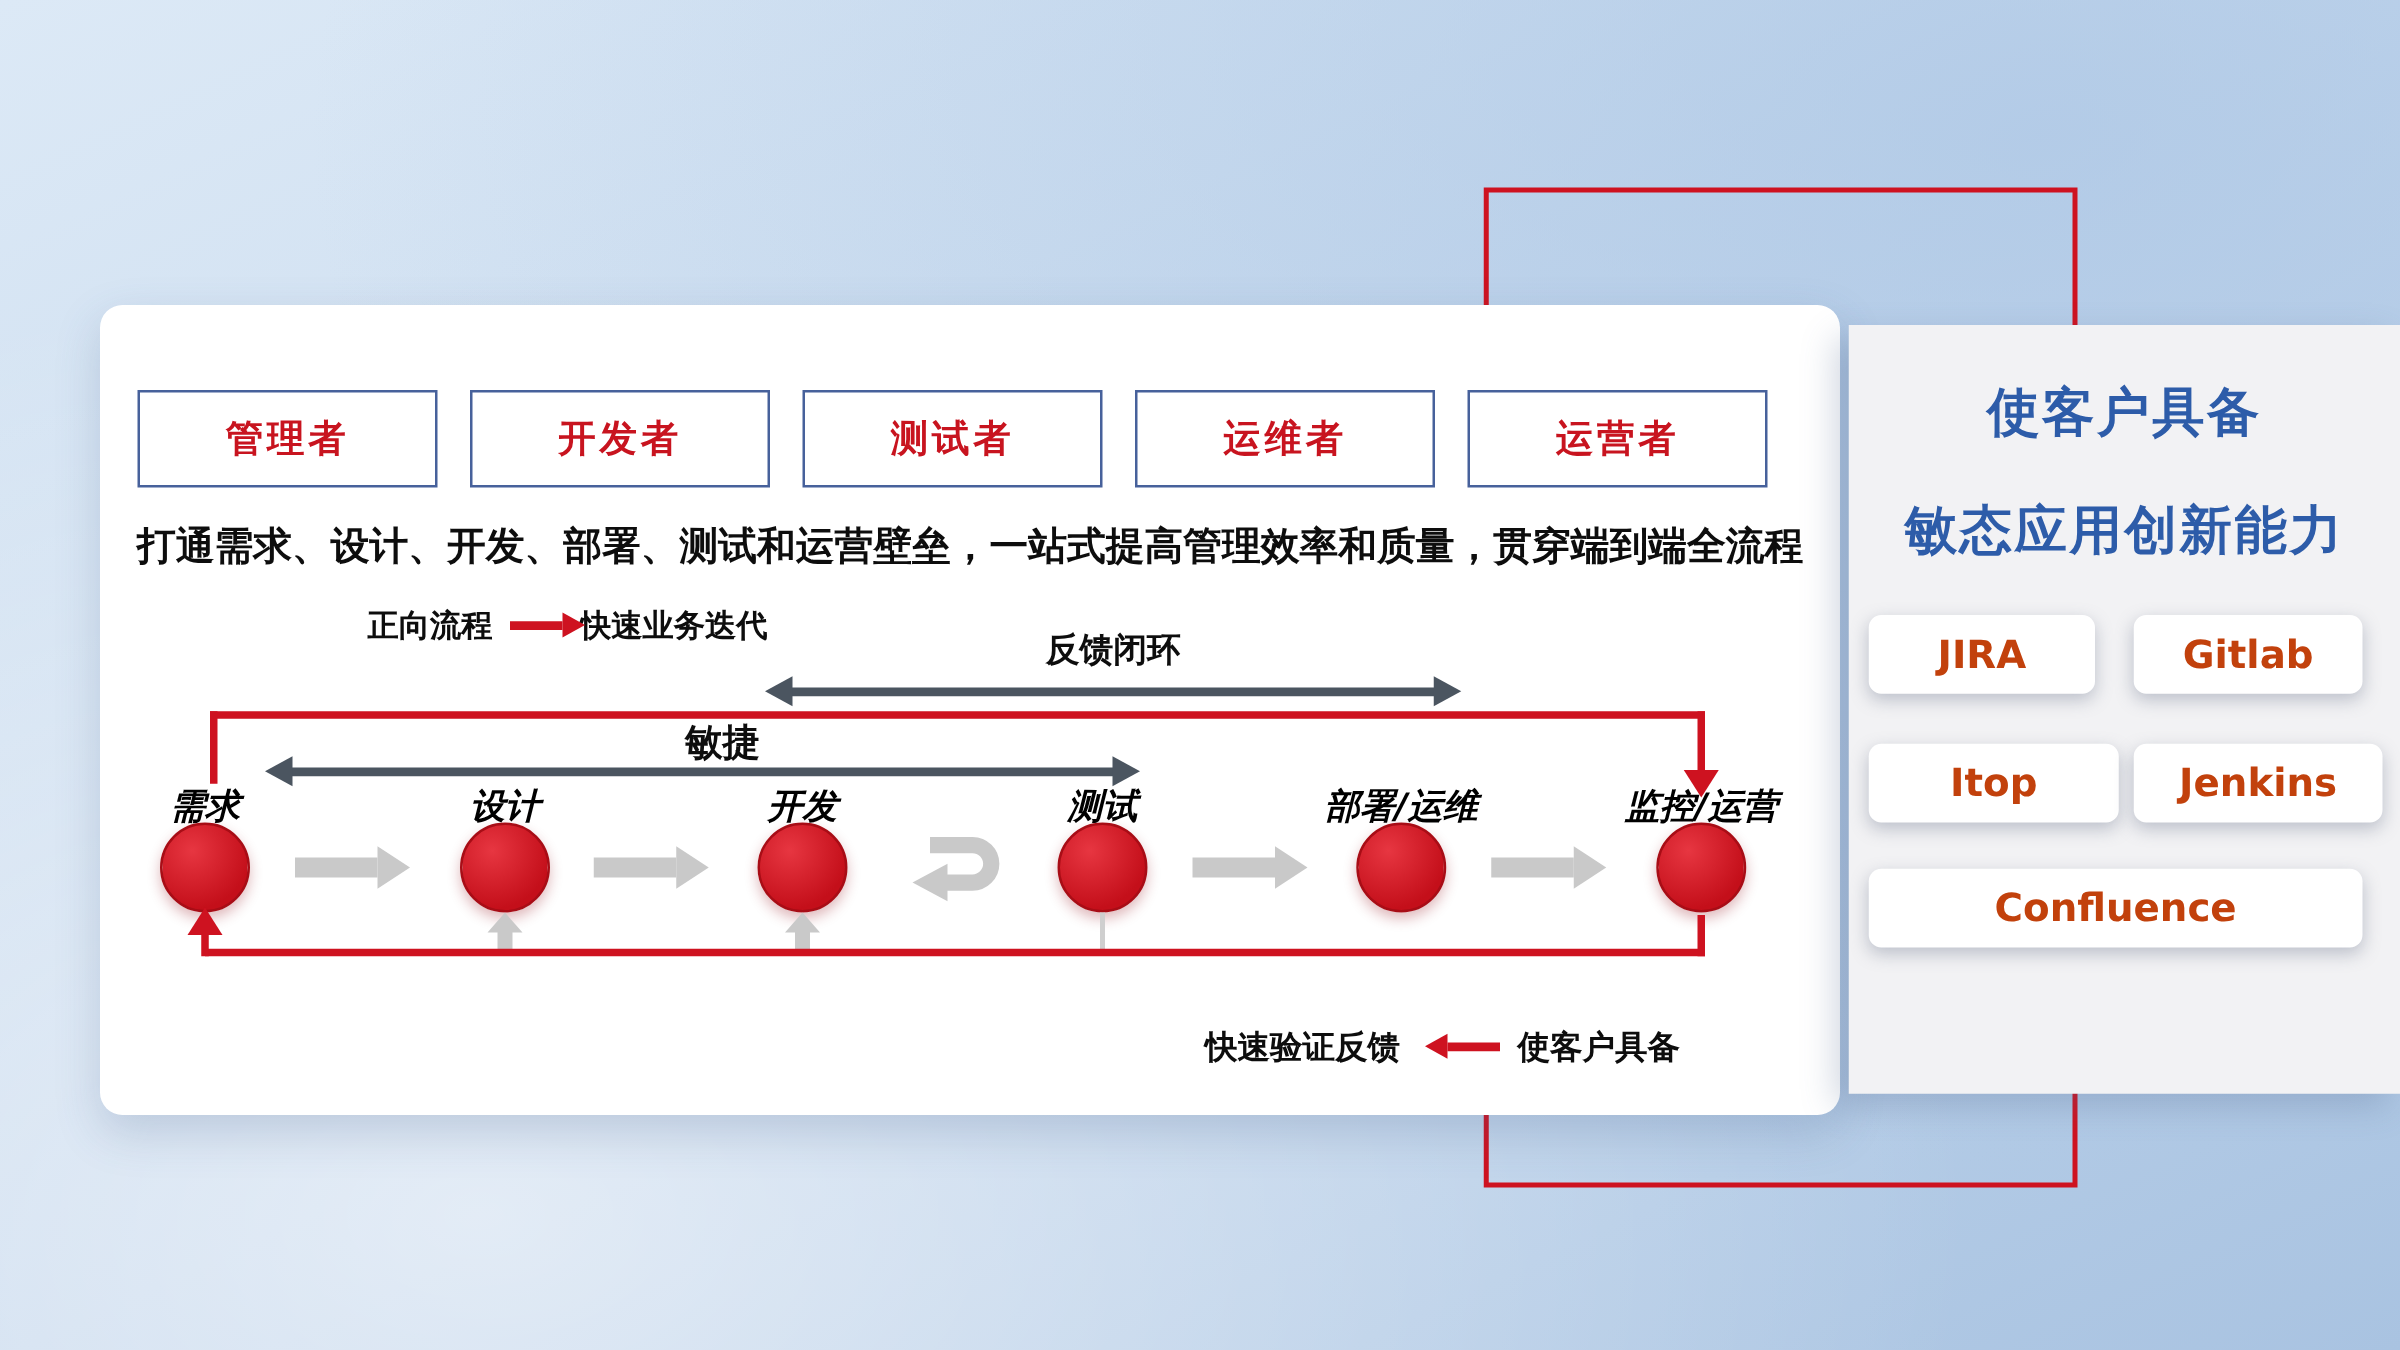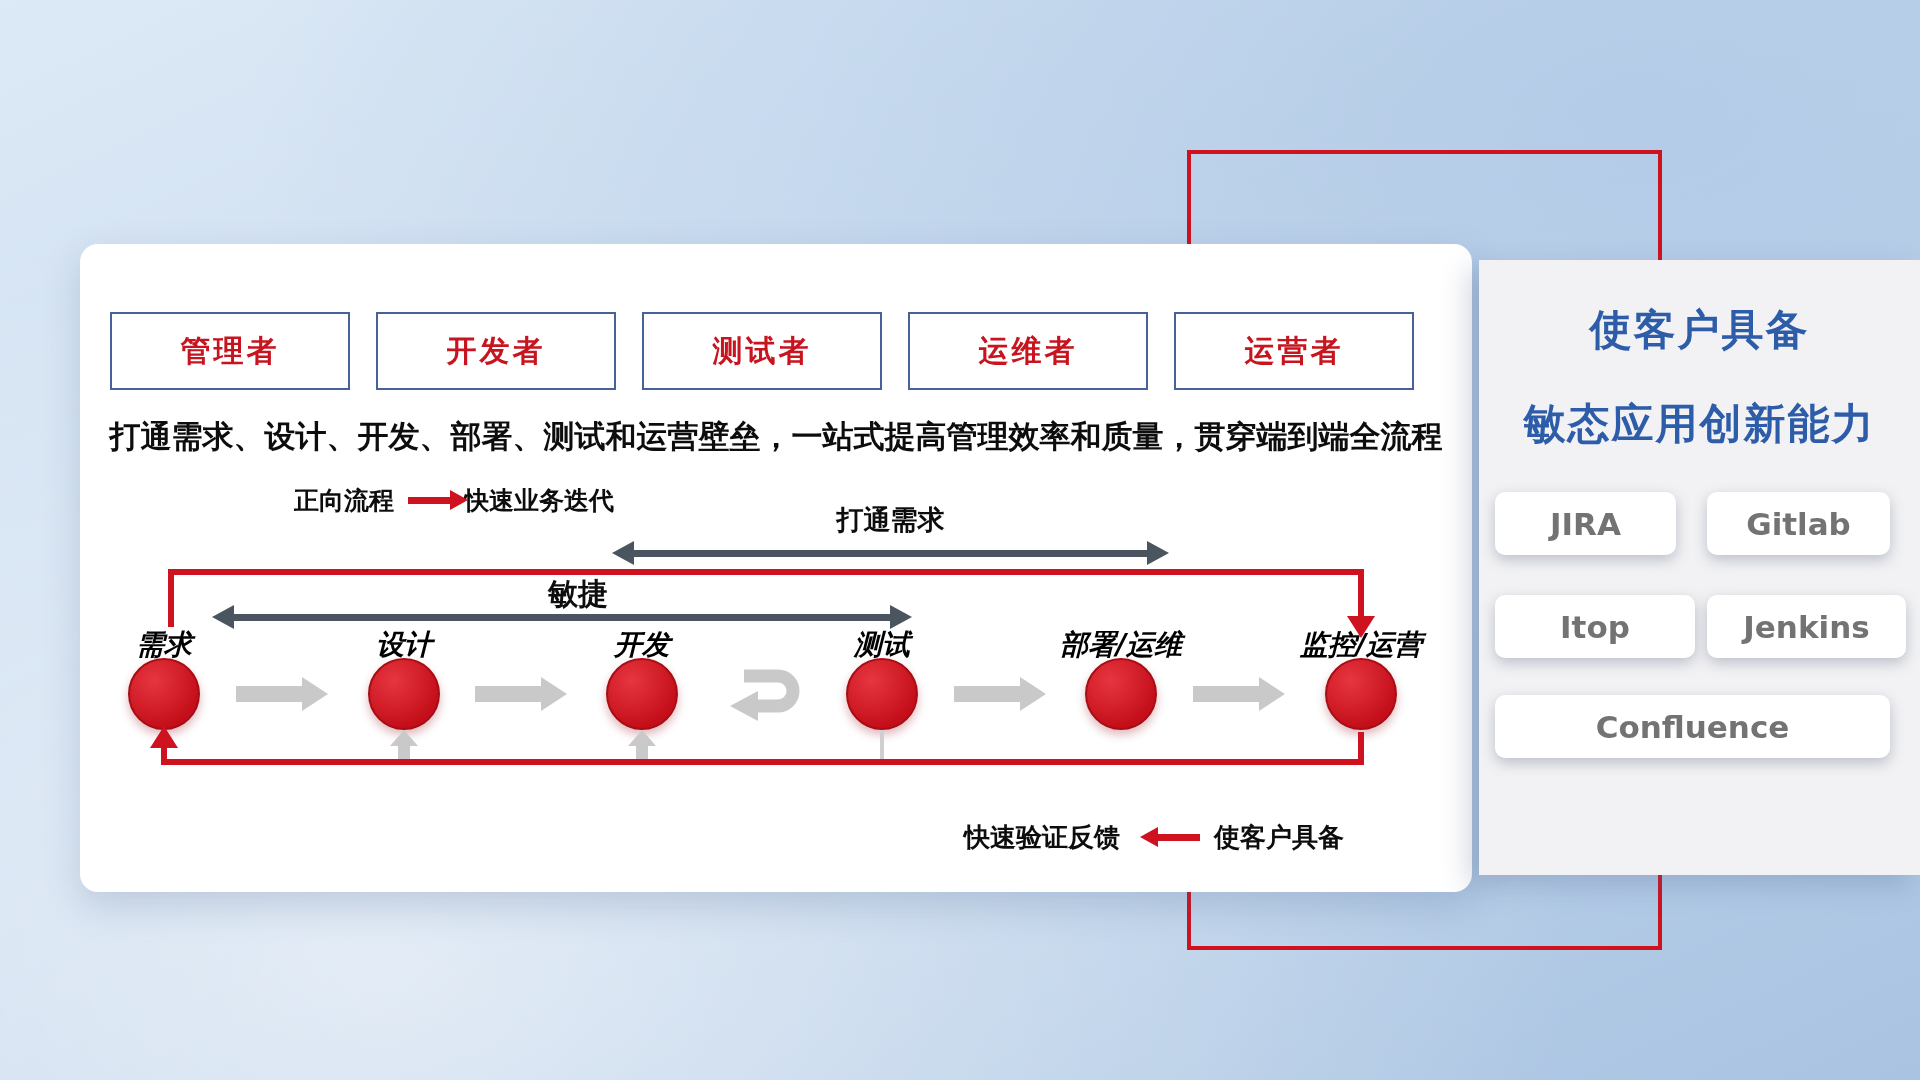--- a/index.html
+++ b/index.html
@@ -70,21 +70,21 @@
   .loop-svg { position:absolute; left:636px; top:416px; }
 
   
   .panel { position:absolute; left:1479px; top:260px; width:441px; height:615px;
     background:#f2f2f4; z-index:3; box-shadow:-10px 10px 26px rgba(80,100,140,.28); }
   .panel-title { position:absolute; left:0; width:100%; text-align:center;
     color:#2d5ca9; font-weight:800; font-size:42px; letter-spacing:2px; }
   .tool { position:absolute; background:#ffffff; border-radius:10px;
     box-shadow:0 5px 14px rgba(100,110,135,.38);
     display:flex; align-items:center; justify-content:center;
-    font-size:31px; font-weight:700; color:#737373; }
+    font-size:31px; font-weight:700; color:#c2410c; }
 </style>
 </head>
 <body>
 
 <div class="red-frame"></div>
 
 <div class="card">
 
   <div class="role" style="left:30px">管理者</div>
   <div class="role" style="left:296px">开发者</div>
@@ -93,21 +93,21 @@
   <div class="role" style="left:1094px">运营者</div>
 
   <div class="subtitle">打通需求、设计、开发、部署、测试和运营壁垒，一站式提高管理效率和质量，贯穿端到端全流程</div>
 
   <div class="legend-row" style="left:214px; top:240px">
     <span>正向流程</span>
     <span class="arr-right"></span>
     <span>快速业务迭代</span>
   </div>
 
-  <div class="span-label" style="left:532px; top:258px; width:557px">打通需求</div>
+  <div class="span-label" style="left:532px; top:258px; width:557px">反馈闭环</div>
   <div class="dbl" style="left:552px; top:306px; width:517px"></div>
 
   <div class="redline" style="left:88px; top:325px; width:1196px; height:6px"></div>
   <div class="redline" style="left:88px; top:325px; width:6px; height:58px"></div>
   <div class="redline" style="left:1278px; top:325px; width:6px; height:48px"></div>
   <div class="head-down" style="left:1267px; top:372px"></div>
 
   <div class="span-label" style="left:148px; top:330px; width:700px; font-size:30px">敏捷</div>
   <div class="dbl" style="left:152px; top:370px; width:660px"></div>
 

